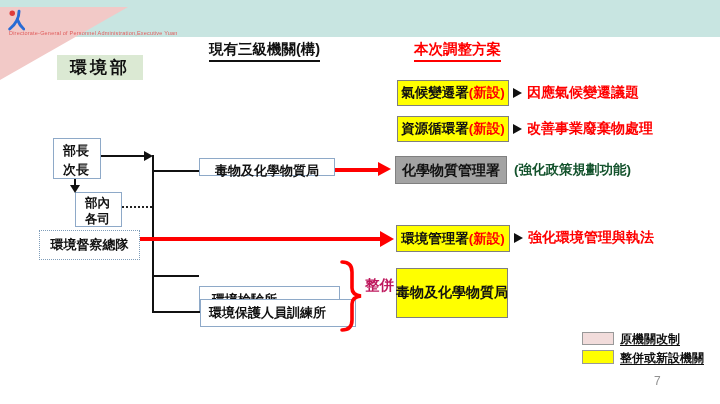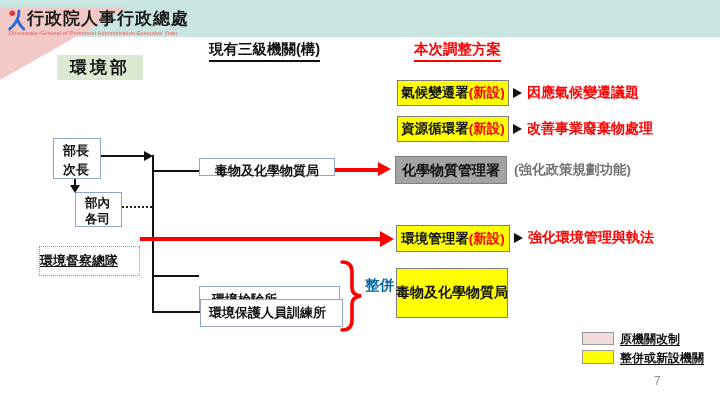--- a/index.html
+++ b/index.html
@@ -20,57 +20,57 @@
   .col-head{position:absolute;top:40px;font-size:14.5px;font-weight:700;white-space:nowrap;
             border-bottom:2px solid currentColor;padding-bottom:1px;}
   .col-existing{left:209px;color:#111;}
   .col-plan{left:414px;color:#ff0000;}
 
   
   .obox{position:absolute;background:#fff;border:1.4px solid #8ea9c8;color:#111;
         font-size:13px;font-weight:600;box-sizing:border-box;white-space:nowrap;}
   .b-minister{left:53px;top:138px;width:48px;height:41px;line-height:19px;padding:2px 0 0 9px;}
   .b-internal{left:75px;top:192px;width:47px;height:35px;line-height:16px;padding:2px 0 0 9px;font-size:12.5px;}
-  .b-inspect{left:39px;top:246px;width:101px;height:30px;line-height:28px;text-align:left;
-             border:1.6px dotted #7f9db9;text-decoration:underline;}
+  .b-inspect{left:39px;top:230px;width:101px;height:30px;line-height:28px;text-align:center;
+             border:1.6px dotted #7f9db9;}
   .b-toxic{left:199px;top:158px;width:136px;height:18px;line-height:24px;text-align:center;}
   .b-lab{left:199px;top:263px;width:141px;height:27px;line-height:25px;padding-left:12px;margin-top:23px;}
-  .b-train{left:200px;top:299px;width:143px;height:28px;line-height:26px;padding-left:8px;}
+  .b-train{left:200px;top:299px;width:156px;height:28px;line-height:26px;padding-left:8px;}
 
   .ybox{position:absolute;background:#ffff00;border:1.6px solid #7f7f7f;color:#111;box-sizing:border-box;
         text-align:center;font-weight:700;font-size:13.5px;white-space:nowrap;}
   .b-climate{left:397px;top:80px;width:112px;height:26px;line-height:24px;}
   .b-recycle{left:397px;top:116px;width:112px;height:26px;line-height:24px;}
   .b-envmgmt{left:396px;top:225px;width:114px;height:27px;line-height:25px;}
   .b-research{left:396px;top:268px;width:112px;height:50px;display:flex;align-items:center;justify-content:center;font-size:14px;}
   .tag-new{color:#ff0000;}
 
   .b-chem{position:absolute;left:395px;top:156px;width:112px;height:28px;background:#a3a3a3;
           border:1px solid #808080;box-sizing:border-box;text-align:center;line-height:26px;
           font-size:14px;font-weight:600;color:#111;white-space:nowrap;}
 
   .note-red{position:absolute;font-size:14px;font-weight:700;color:#ff0000;white-space:nowrap;}
-  .note-cyan{position:absolute;font-size:13.5px;font-weight:700;color:#737373;white-space:nowrap;}
+  .note-cyan{position:absolute;font-size:13.5px;font-weight:700;color:#14532d;white-space:nowrap;}
 
   
   .hline{position:absolute;height:2px;background:#111;}
   .vline{position:absolute;width:2px;background:#111;}
   .dotline{position:absolute;height:0;border-top:2px dotted #222;}
   .redline{position:absolute;height:4px;background:#ff0000;}
   .tri-r-black{position:absolute;width:0;height:0;border-top:5px solid transparent;
                border-bottom:5px solid transparent;border-left:9px solid #111;}
   .tri-d-black{position:absolute;width:0;height:0;border-left:5px solid transparent;
                border-right:5px solid transparent;border-top:8px solid #111;}
   .tri-r-red{position:absolute;width:0;height:0;border-top:8px solid transparent;
              border-bottom:8px solid transparent;border-left:14px solid #ff0000;}
   .tri-r-red-sm{position:absolute;width:0;height:0;border-top:7px solid transparent;
                 border-bottom:7px solid transparent;border-left:13px solid #ff0000;}
 
   .brace{position:absolute;left:339px;top:259px;}
-  .merge-label{position:absolute;left:365px;top:276px;font-size:14.5px;font-weight:700;color:#0369a1;white-space:nowrap;}
+  .merge-label{position:absolute;left:365px;top:276px;font-size:14.5px;font-weight:700;color:#be185d;white-space:nowrap;}
 
   
   .swatch{position:absolute;width:32px;height:13px;border:1px solid #999;box-sizing:border-box;}
   .sw1{left:582px;top:332px;background:#f2dcdb;}
   .sw2{left:582px;top:350px;background:#ffff00;height:14px;}
   .legend-label{position:absolute;font-size:12px;font-weight:600;color:#111;
                 text-decoration:underline;text-underline-offset:2px;white-space:nowrap;}
   .ll1{left:620px;top:331px;}
   .ll2{left:620px;top:350px;}
   .page-num{position:absolute;left:654px;top:374px;font-size:12px;color:#909090;}
@@ -80,21 +80,20 @@
 
 <div class="slide">
 
   <div class="teal-band"></div>
   <div class="pink-tri"></div>
   <svg class="logo-svg" width="17" height="25" viewBox="0 0 20 26">
     <circle cx="5" cy="4.5" r="3.2" fill="#e03a3a"></circle>
     <path d="M13 2 C13 10 8 18 2 23" stroke="#2a6bd4" stroke-width="3.4" fill="none" stroke-linecap="round"></path>
     <path d="M11 12 C13 17 15.5 20.5 18.5 23" stroke="#2a6bd4" stroke-width="3.4" fill="none" stroke-linecap="round"></path>
   </svg>
-  <div class="logo-title">行政院人事行政總處</div>
   <div class="logo-en">Directorate-General of Personnel Administration,Executive Yuan</div>
 
   <div class="ministry-box">環境部</div>
   <div class="col-head col-plan">本次調整方案</div>
   <div class="col-head col-existing">現有三級機關(構)</div>
 
   <div class="obox b-minister">
     <div>部長</div>
     <div>次長</div>
   </div>

